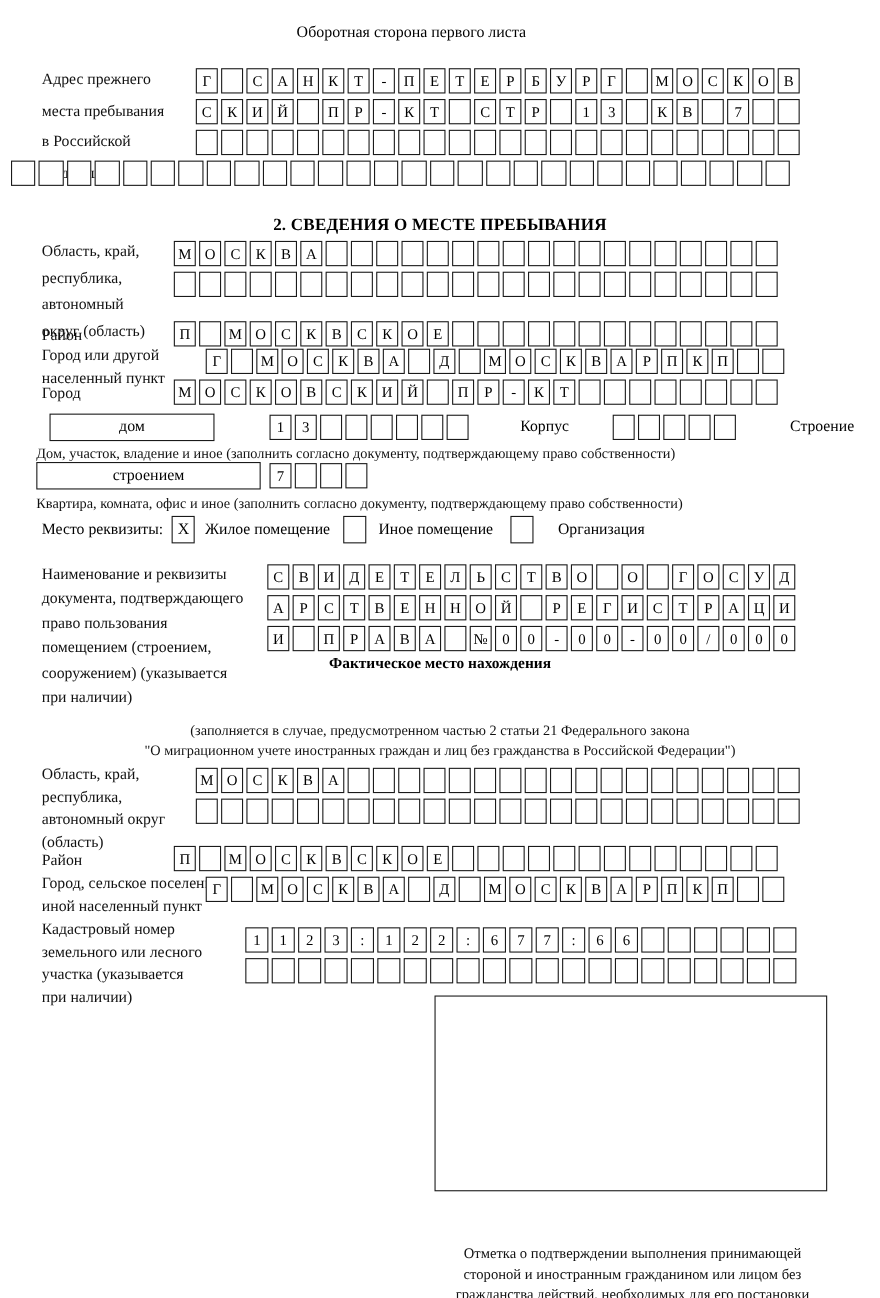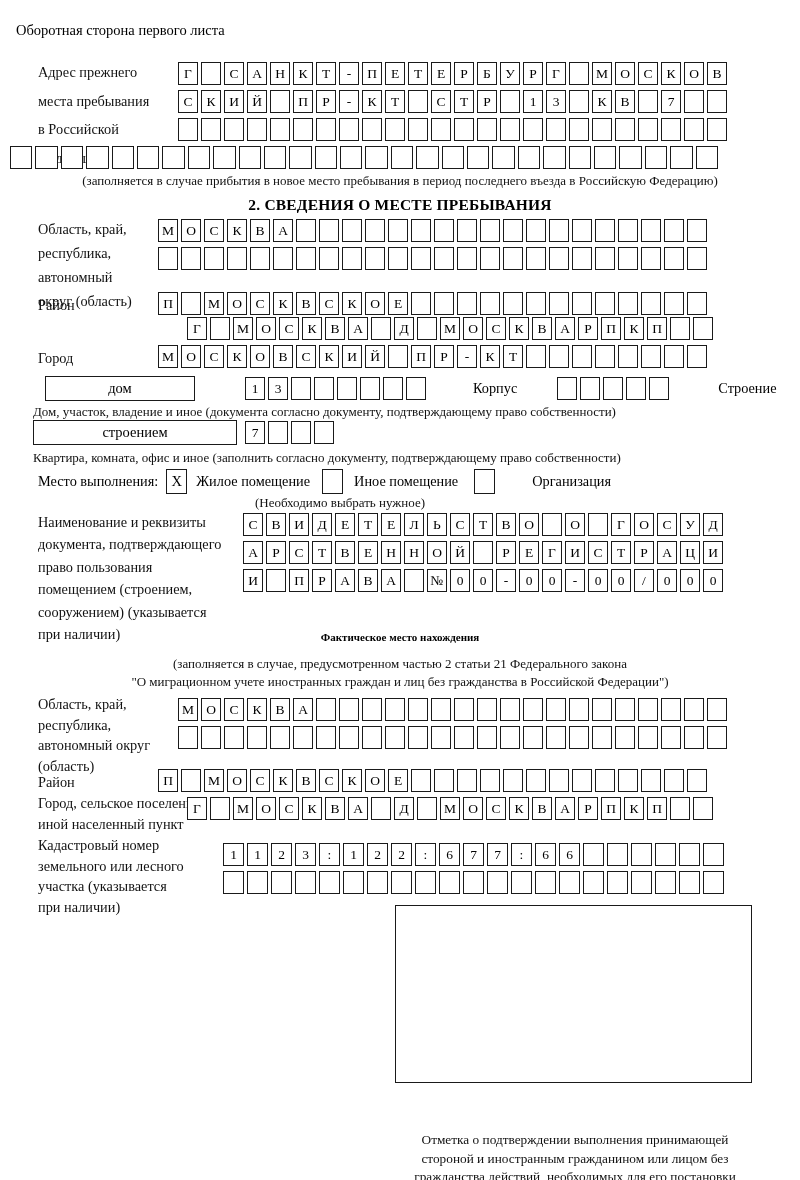--- a/index.html
+++ b/index.html
@@ -32,21 +32,21 @@
   }
   .stampbox{border:1.8px solid #1a1a1a;background:#fff;}
   .corner{font-size:14.5px;}
   .title{font-size:15.5px;letter-spacing:.2px;}
 </style>
 </head>
 <body>
 
 <div class="page">
 
-  <div class="abs corner" style="left:16px;top:22px;width:740px;text-align:left;">Оборотная сторона первого листа</div>
+  <div class="abs corner" style="left:4px;top:22px;width:740px;text-align:center;">Оборотная сторона первого листа</div>
 
   <div class="abs label" style="left:38px;top:58px;width:134px;line-height:28.5px;">Адрес прежнего
 места пребывания
 в Российской
 Федерации</div>
   <div class="cellrow" style="left:178px;top:62px;">
       <div class="cell">Г</div>
       <div class="cell"></div>
       <div class="cell">С</div>
       <div class="cell">А</div>
@@ -146,21 +146,20 @@
       <div class="cell"></div>
       <div class="cell"></div>
       <div class="cell"></div>
       <div class="cell"></div>
       <div class="cell"></div>
       <div class="cell"></div>
       <div class="cell"></div>
       <div class="cell"></div>
       <div class="cell"></div>
     </div>
-  <div class="abs note center" style="left:0;top:173px;width:800px;">(заполняется в случае прибытия в новое место пребывания в период последнего въезда в Российскую Федерацию)</div>
 
   <div class="abs title bold center" style="left:0;top:196px;width:800px;">2. СВЕДЕНИЯ О МЕСТЕ ПРЕБЫВАНИЯ</div>
 
   <div class="abs label" style="left:38px;top:217px;width:130px;">Область, край,
 республика,
 автономный
 округ (область)</div>
   <div class="cellrow" style="left:158px;top:219px;">
       <div class="cell">М</div>
       <div class="cell">О</div>
@@ -235,20 +234,22 @@
       <div class="cell"></div>
       <div class="cell"></div>
       <div class="cell"></div>
       <div class="cell"></div>
       <div class="cell"></div>
       <div class="cell"></div>
       <div class="cell"></div>
       <div class="cell"></div>
     </div>
 
+  <div class="abs label" style="left:38px;top:313px;line-height:21px;">Город или другой
+населенный пункт</div>
   <div class="cellrow" style="left:187px;top:317px;">
       <div class="cell">Г</div>
       <div class="cell"></div>
       <div class="cell">М</div>
       <div class="cell">О</div>
       <div class="cell">С</div>
       <div class="cell">К</div>
       <div class="cell">В</div>
       <div class="cell">А</div>
       <div class="cell"></div>
@@ -317,43 +318,42 @@
         <div class="cell"></div>
       </div>
     <div class="inline-label" style="margin-left:12px;">Строение</div>
     <div class="flexrow" style="margin-left:7px;">
         <div class="cell">1</div>
         <div class="cell"></div>
         <div class="cell"></div>
         <div class="cell"></div>
       </div>
   </div>
-  <div class="abs note" style="left:33px;top:404px;">Дом, участок, владение и иное (документа согласно документу, подтверждающему право собственности)</div>
+  <div class="abs note" style="left:33px;top:404px;">Дом, участок, владение и иное (заполнить согласно документу, подтверждающему право собственности)</div>
 
   <div class="abs flexrow" style="left:33px;top:420px;">
     <div class="widebox" style="width:202px;">строением</div>
     <div class="flexrow" style="margin-left:8px;">
         <div class="cell">7</div>
         <div class="cell"></div>
         <div class="cell"></div>
         <div class="cell"></div>
       </div>
   </div>
   <div class="abs note" style="left:33px;top:450px;">Квартира, комната, офис и иное (заполнить согласно документу, подтверждающему право собственности)</div>
 
   <div class="abs flexrow" style="left:38px;top:469px;">
-    <div class="inline-label">Место выполнения:</div>
+    <div class="inline-label">Место реквизиты:</div>
     <div class="checkbox" style="margin-left:8px;">X</div>
     <div class="inline-label" style="margin-left:9px;">Жилое помещение</div>
     <div class="checkbox" style="margin-left:12px;"></div>
     <div class="inline-label" style="margin-left:11px;">Иное помещение</div>
     <div class="checkbox" style="margin-left:16px;"></div>
-    <div class="inline-label" style="margin-left:37px;">Организация</div>
+    <div class="inline-label" style="margin-left:22px;">Организация</div>
   </div>
-  <div class="abs note center" style="left:175px;top:495px;width:330px;">(Необходимо выбрать нужное)</div>
 
   <div class="abs label" style="left:38px;top:511px;width:210px;line-height:22.4px;">Наименование и реквизиты
 документа, подтверждающего
 право пользования
 помещением (строением,
 сооружением) (указывается
 при наличии)</div>
   <div class="cellrow" style="left:243px;top:513px;">
       <div class="cell">С</div>
       <div class="cell">В</div>
@@ -417,21 +417,21 @@
       <div class="cell">0</div>
       <div class="cell">-</div>
       <div class="cell">0</div>
       <div class="cell">0</div>
       <div class="cell">/</div>
       <div class="cell">0</div>
       <div class="cell">0</div>
       <div class="cell">0</div>
     </div>
 
-  <div class="abs bold center" style="left:0;top:631px;width:800px;font-size:11px;">Фактическое место нахождения</div>
+  <div class="abs bold center" style="left:0;top:596px;width:800px;font-size:14px;">Фактическое место нахождения</div>
   <div class="abs note center" style="left:0;top:656px;width:800px;">(заполняется в случае, предусмотренном частью 2 статьи 21 Федерального закона</div>
   <div class="abs note center" style="left:0;top:674px;width:800px;">"О миграционном учете иностранных граждан и лиц без гражданства в Российской Федерации")</div>
 
   <div class="abs label" style="left:38px;top:694px;width:170px;line-height:20.6px;">Область, край,
 республика,
 автономный округ
 (область)</div>
   <div class="cellrow" style="left:178px;top:698px;">
       <div class="cell">М</div>
       <div class="cell">О</div>

